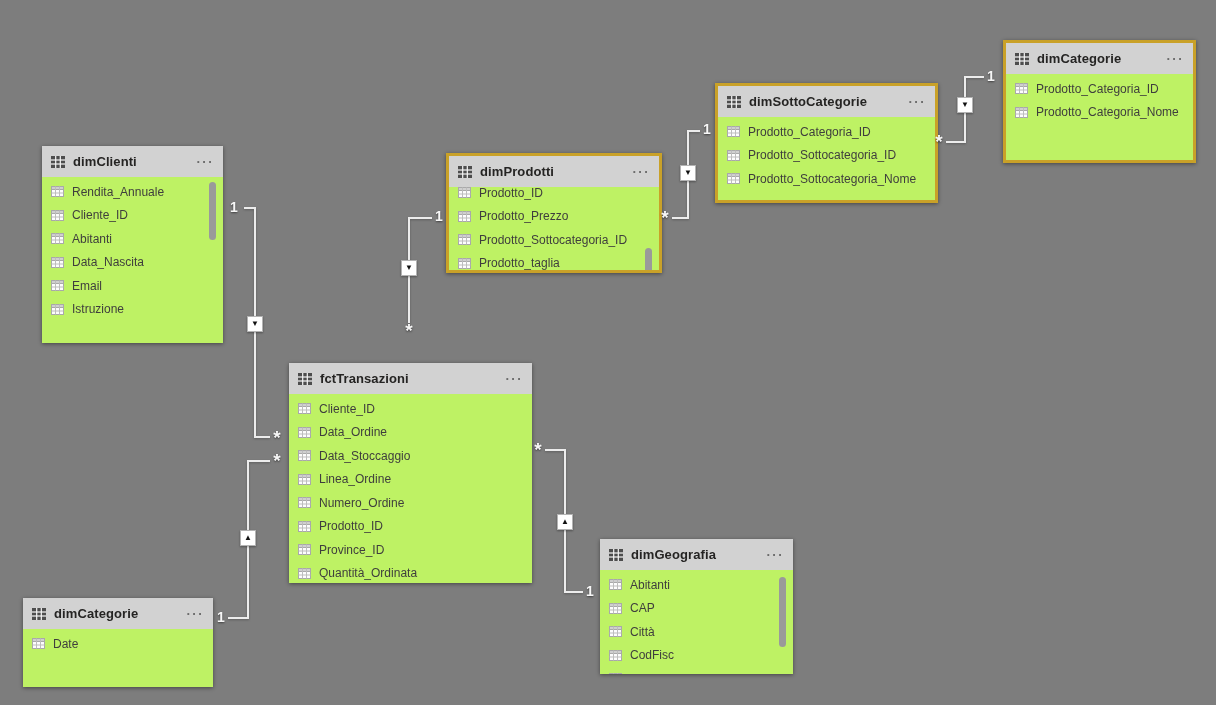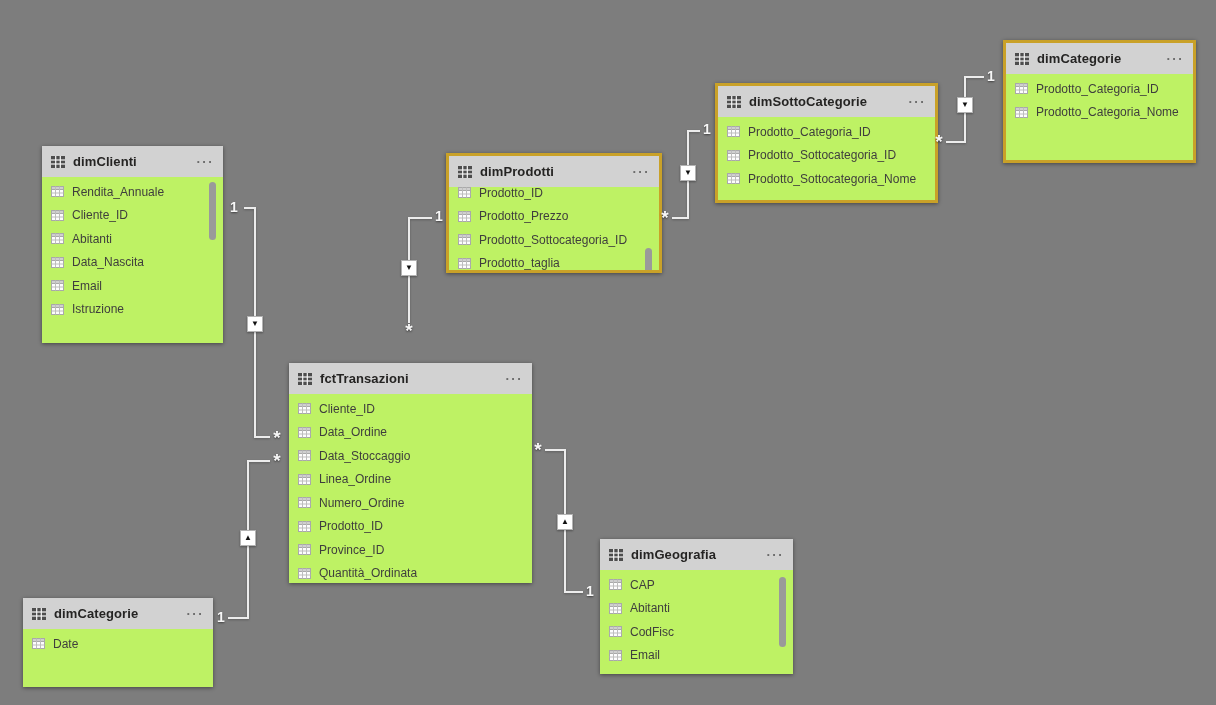--- a/index.html
+++ b/index.html
@@ -479,33 +479,45 @@
           <div class="field-row">
             <span class="f-icon">
               <svg width="13" height="11" viewBox="0 0 13 11">
                 <rect x="0.5" y="0.5" width="12" height="10" fill="#fdfdfd" stroke="#a9a9a9"></rect>
                 <rect x="0.5" y="0.5" width="12" height="3" fill="#cfcfcf" stroke="#a9a9a9"></rect>
                 <line x1="4.5" y1="0.5" x2="4.5" y2="10.5" stroke="#bdbdbd"></line>
                 <line x1="8.5" y1="0.5" x2="8.5" y2="10.5" stroke="#bdbdbd"></line>
                 <line x1="0.5" y1="7" x2="12.5" y2="7" stroke="#bdbdbd"></line>
               </svg>
             </span>
+            <span class="field-label">Abitanti</span>
+          </div>
+          <div class="field-row">
+            <span class="f-icon">
+              <svg width="13" height="11" viewBox="0 0 13 11">
+                <rect x="0.5" y="0.5" width="12" height="10" fill="#fdfdfd" stroke="#a9a9a9"></rect>
+                <rect x="0.5" y="0.5" width="12" height="3" fill="#cfcfcf" stroke="#a9a9a9"></rect>
+                <line x1="4.5" y1="0.5" x2="4.5" y2="10.5" stroke="#bdbdbd"></line>
+                <line x1="8.5" y1="0.5" x2="8.5" y2="10.5" stroke="#bdbdbd"></line>
+                <line x1="0.5" y1="7" x2="12.5" y2="7" stroke="#bdbdbd"></line>
+              </svg>
+            </span>
             <span class="field-label">CAP</span>
           </div>
           <div class="field-row">
             <span class="f-icon">
               <svg width="13" height="11" viewBox="0 0 13 11">
                 <rect x="0.5" y="0.5" width="12" height="10" fill="#fdfdfd" stroke="#a9a9a9"></rect>
                 <rect x="0.5" y="0.5" width="12" height="3" fill="#cfcfcf" stroke="#a9a9a9"></rect>
                 <line x1="4.5" y1="0.5" x2="4.5" y2="10.5" stroke="#bdbdbd"></line>
                 <line x1="8.5" y1="0.5" x2="8.5" y2="10.5" stroke="#bdbdbd"></line>
                 <line x1="0.5" y1="7" x2="12.5" y2="7" stroke="#bdbdbd"></line>
               </svg>
             </span>
-            <span class="field-label">Abitanti</span>
+            <span class="field-label">Città</span>
           </div>
           <div class="field-row">
             <span class="f-icon">
               <svg width="13" height="11" viewBox="0 0 13 11">
                 <rect x="0.5" y="0.5" width="12" height="10" fill="#fdfdfd" stroke="#a9a9a9"></rect>
                 <rect x="0.5" y="0.5" width="12" height="3" fill="#cfcfcf" stroke="#a9a9a9"></rect>
                 <line x1="4.5" y1="0.5" x2="4.5" y2="10.5" stroke="#bdbdbd"></line>
                 <line x1="8.5" y1="0.5" x2="8.5" y2="10.5" stroke="#bdbdbd"></line>
                 <line x1="0.5" y1="7" x2="12.5" y2="7" stroke="#bdbdbd"></line>
               </svg>

